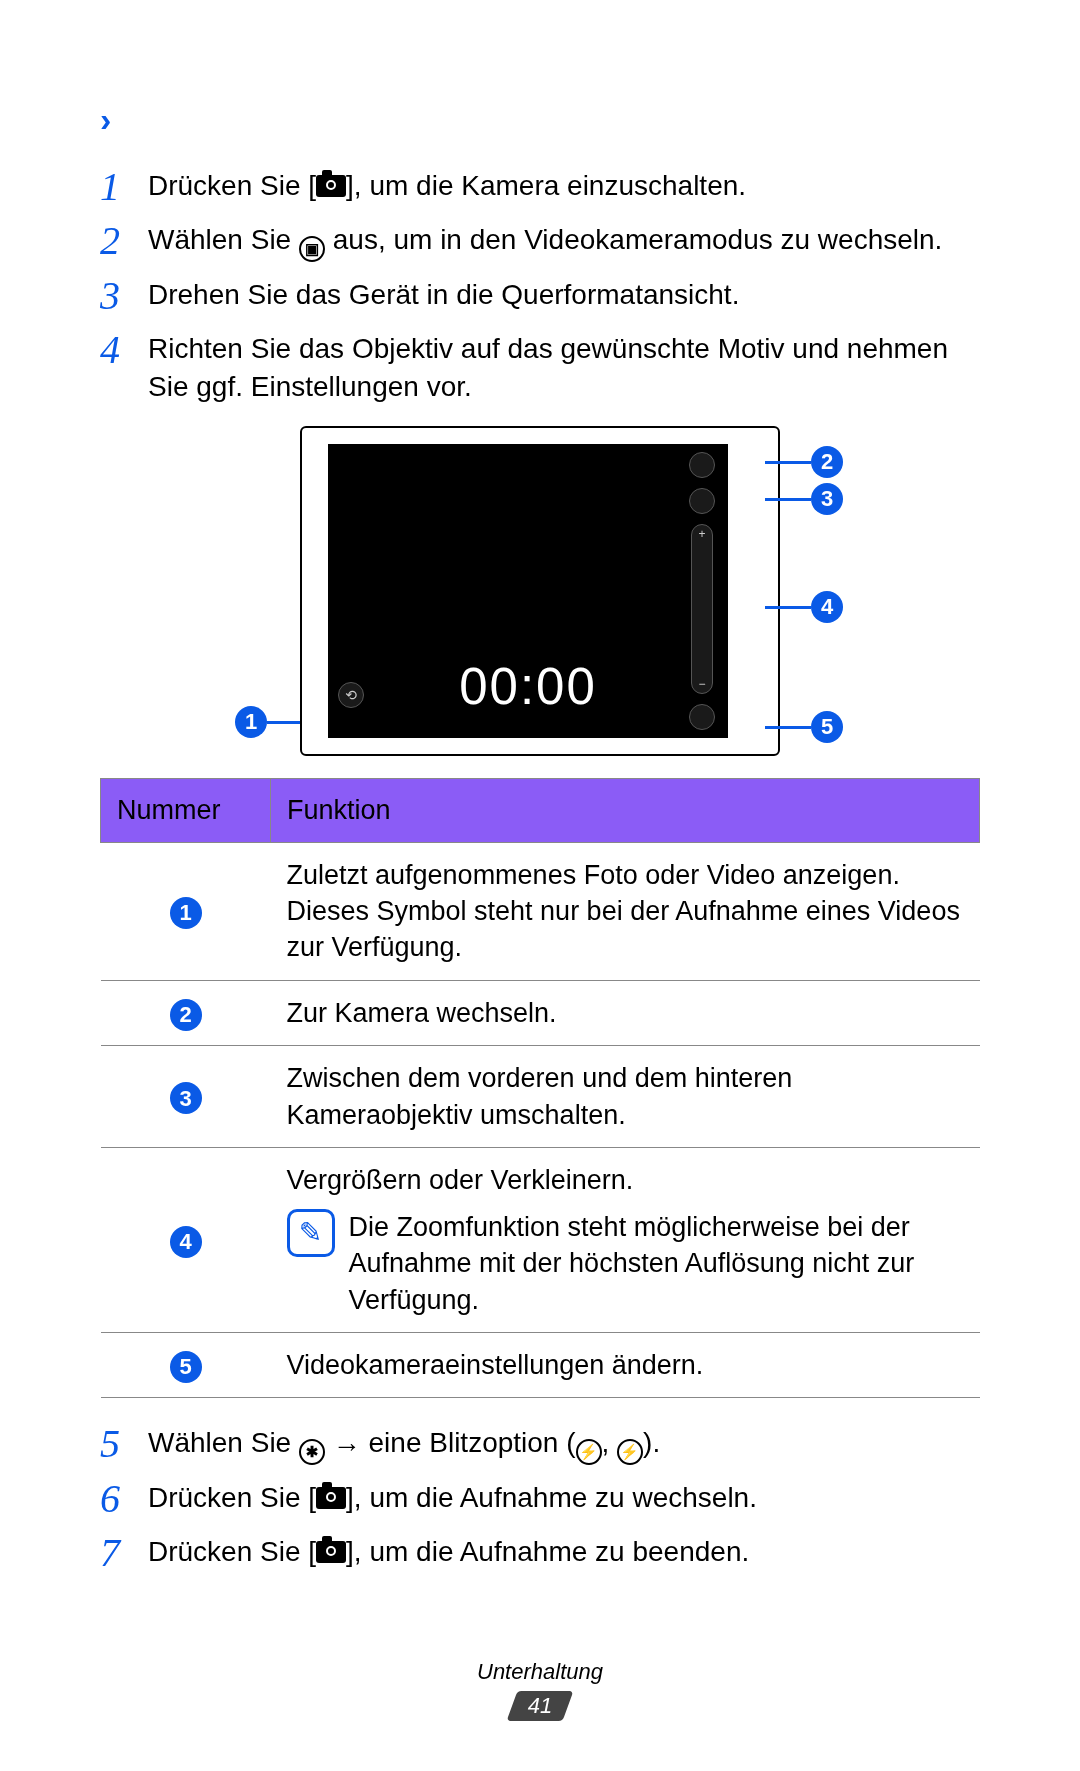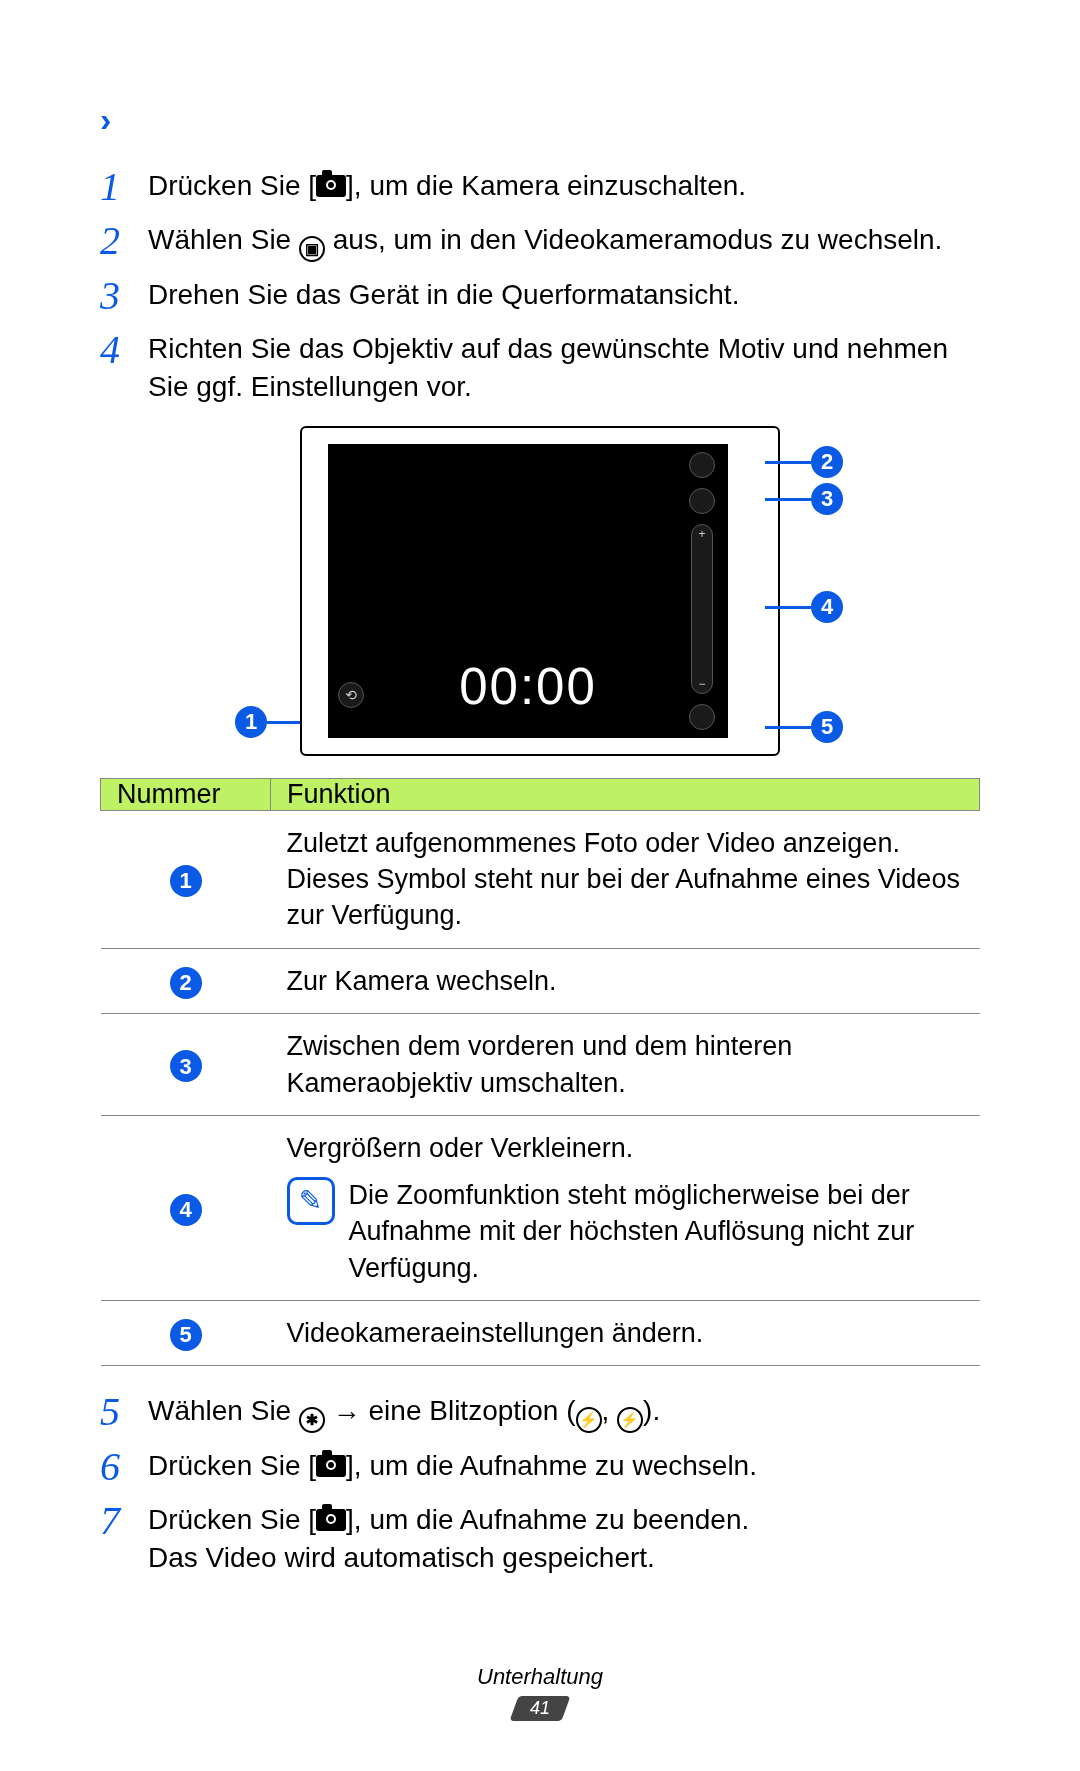--- a/index.html
+++ b/index.html
@@ -27,30 +27,30 @@
   .timer { position: absolute; left: 50%; bottom: 22px; transform: translateX(-50%); color: #fff; font-size: 51px; font-weight: 300; letter-spacing: 2px; font-family: "Segoe UI Light", "Helvetica Neue", Arial, sans-serif; }
   .right-strip { position:absolute; right: 8px; top: 8px; bottom: 8px; width: 36px; display:flex; flex-direction:column; align-items:center; gap:10px; }
   .strip-icon { width:26px; height:26px; background:#1a1a1a; border-radius:50%; border:1px solid #555; }
   .zoom { width:22px; flex:1; background:#1a1a1a; border:1px solid #555; border-radius:12px; position:relative; }
   .zoom::before { content:"+"; color:#ccc; position:absolute; top:2px; left:0; right:0; text-align:center; font-size:12px;}
   .zoom::after { content:"−"; color:#ccc; position:absolute; bottom:2px; left:0; right:0; text-align:center; font-size:12px;}
   .left-bottom-icon { position:absolute; left:10px; bottom:30px; width:26px; height:26px; background:#1a1a1a; border:1px solid #555; border-radius:50%; color:#ccc; font-size:14px; display:flex; align-items:center; justify-content:center;}
 
   
   .func-table { width: 100%; border-collapse: collapse; margin: 0 0 26px 0; font-size: 27px; }
-  .func-table th { background: #bef264; border: 1.5px solid #888; text-align: left; padding: 0 16px; font-weight: 400; }
+  .func-table th { background: #8b5cf6; border: 1.5px solid #888; text-align: left; padding: 16px 16px; font-weight: 400; }
   .func-table td { border-top: 1.5px solid #888; border-bottom: 1.5px solid #888; padding: 14px 16px; vertical-align: middle; line-height: 1.35; }
   .func-table tr td:first-child { width: 170px; text-align: center; }
   .table-num { width: 32px; height: 32px; background: #0a5ae6; color: #fff; border-radius: 50%; font-size: 22px; font-weight: 700; display: inline-flex; align-items: center; justify-content: center; }
   .note-row { display:flex; gap:14px; align-items:flex-start; margin-top:10px; }
   .note-icon { width:48px; height:48px; border:3px solid #0a5ae6; border-radius:10px; flex-shrink:0; display:flex; align-items:center; justify-content:center; color:#0a5ae6; font-size:28px; }
 
   .footer { position:absolute; bottom:50px; left:0; right:0; text-align:center; }
   .footer-title { font-style: italic; font-size:22px; color:#000000; }
-  .footer-num { margin-top:6px; display:inline-block; font-size:18px; font-style:italic; color:#fff; position:relative; padding:2px 16px;text-align:right; }
+  .footer-num { margin-top:6px; display:inline-block; font-size:22px; font-style:italic; color:#fff; position:relative; padding:2px 16px;text-align:right; }
   .footer-num::before { content:""; position:absolute; inset:0; background:#444; transform: skewX(-20deg); border-radius:4px; z-index:-1;}
 </style>
 </head>
 <body>
 
 <div class="page">
 
   <h2 class="section-title">
     <span class="chevron">›</span>
   </h2>
@@ -155,21 +155,20 @@
     <div class="step">
       <div class="step-num">6</div>
       <div class="step-text">
         <span>Drücken Sie [</span><span class="camera-glyph"></span><span>], um die Aufnahme zu wechseln.</span>
       </div>
     </div>
     <div class="step">
       <div class="step-num">7</div>
       <div class="step-text">
         <span>Drücken Sie [</span><span class="camera-glyph"></span><span>], um die Aufnahme zu beenden.</span>
-        <div>Das Video wird automatisch gespeichert.</div>
       </div>
     </div>
   </div>
 
   <div class="footer">
     <div class="footer-title">Unterhaltung</div>
     <div style="position:relative; z-index:0;"><span class="footer-num">41</span></div>
   </div>
 
 </div>

